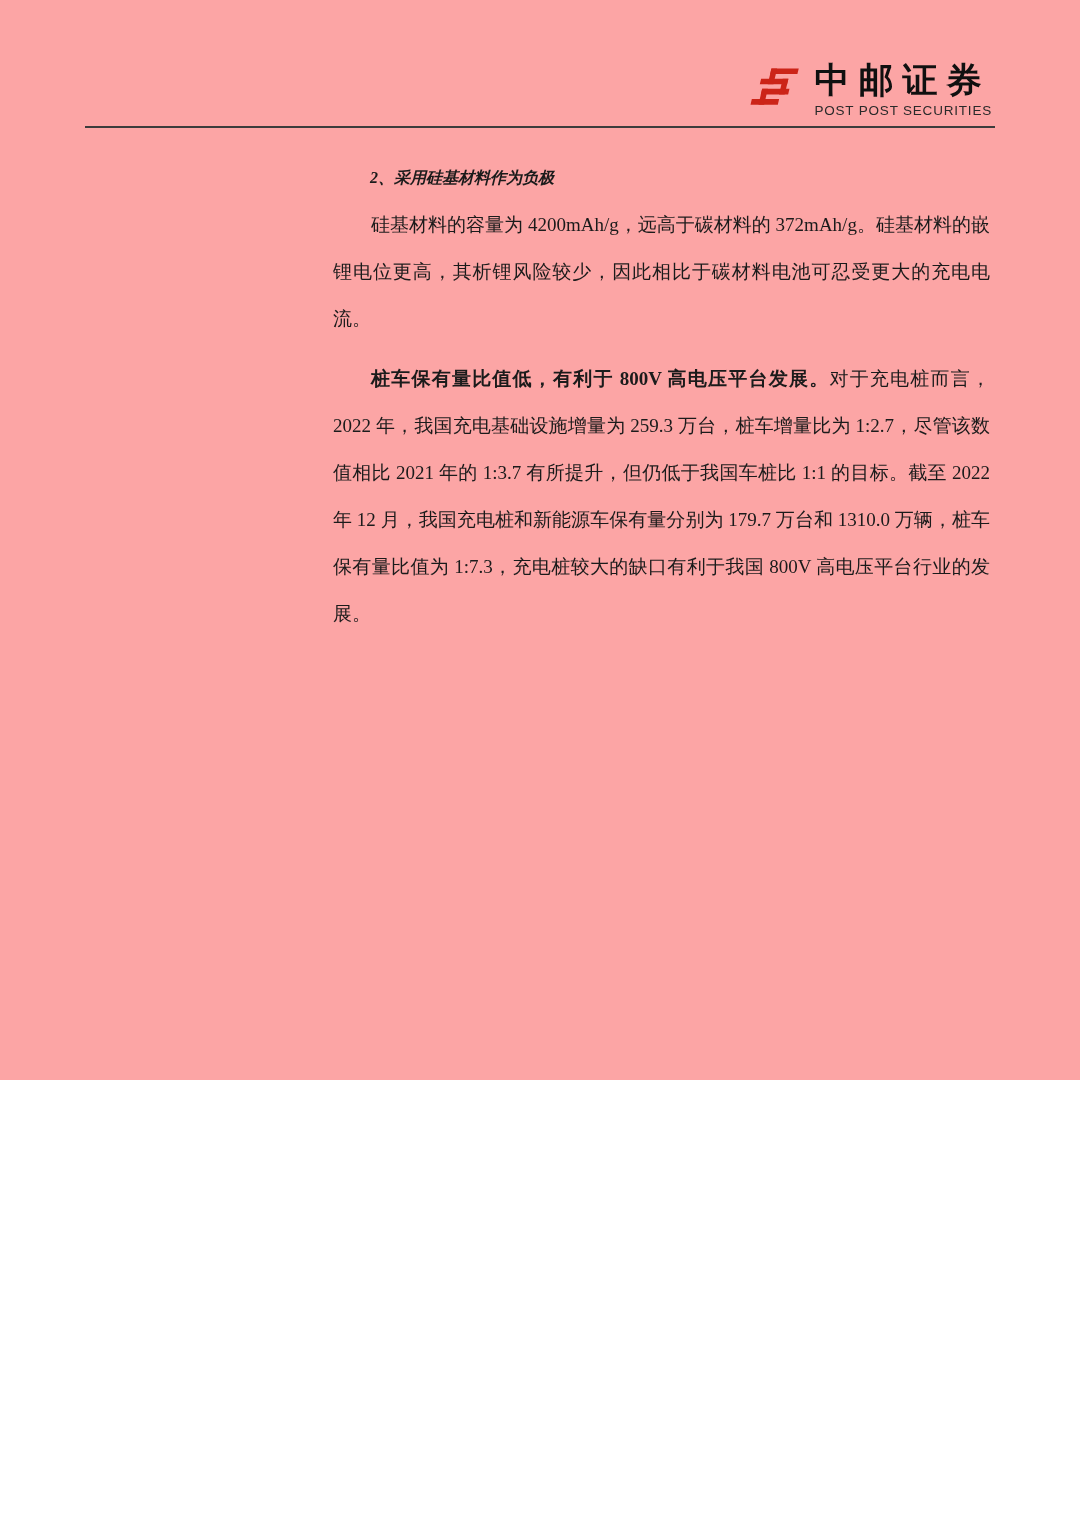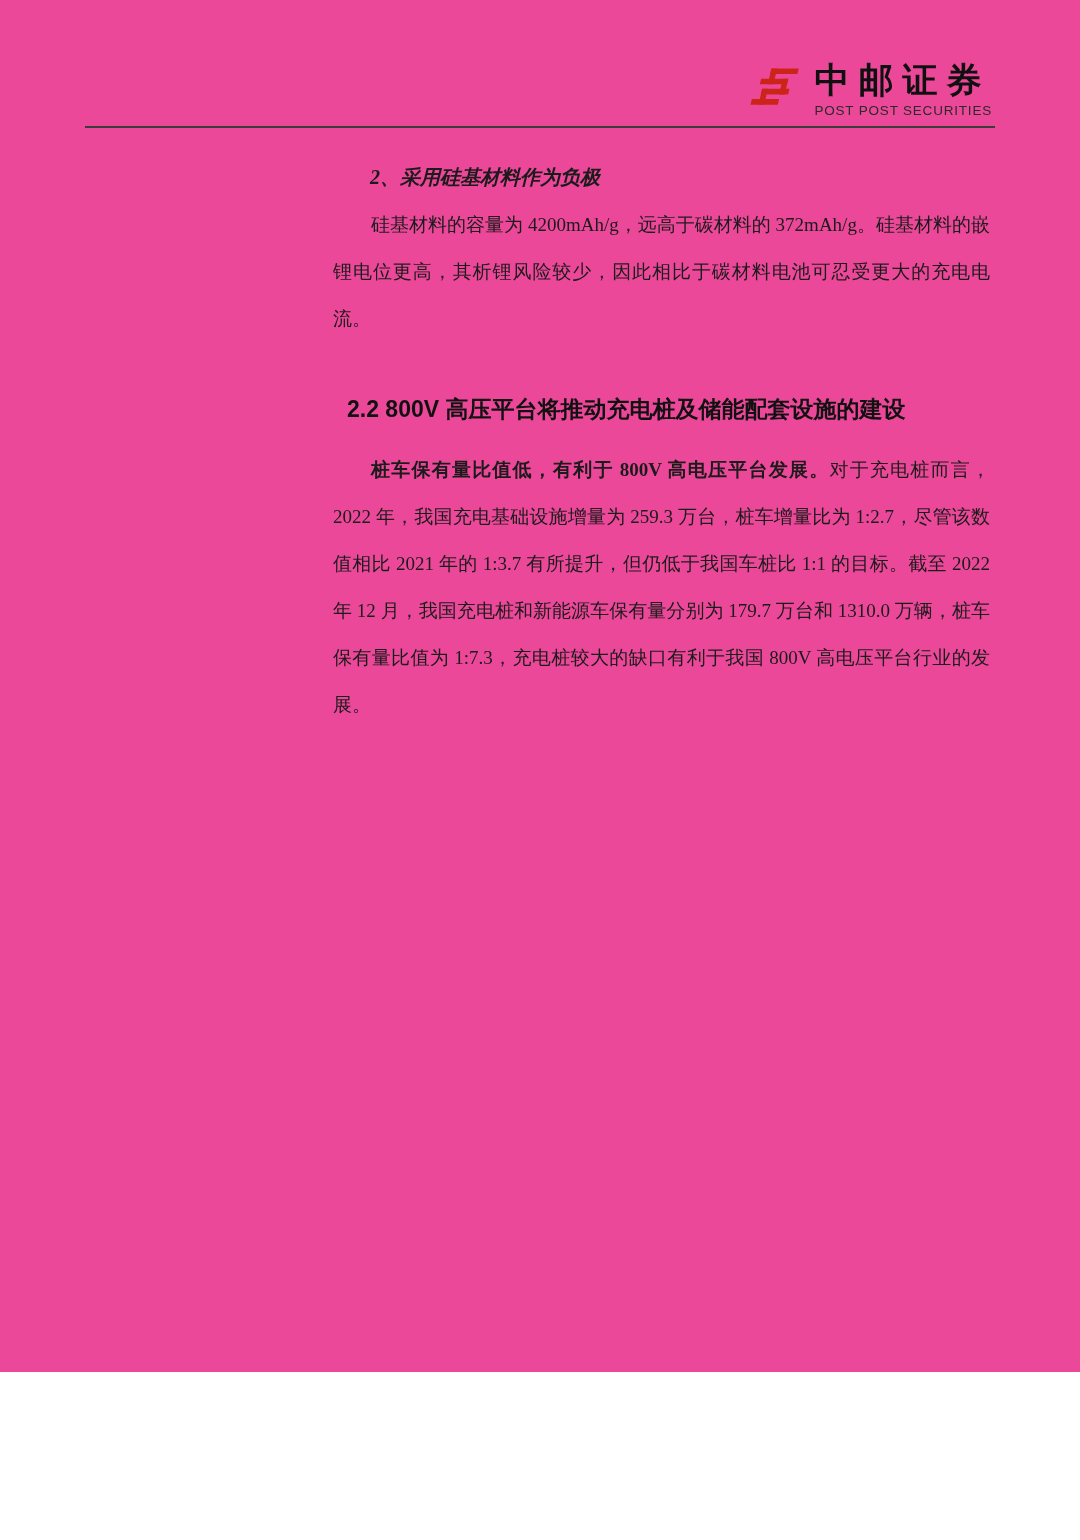--- a/index.html
+++ b/index.html
@@ -1,21 +1,21 @@
 <!DOCTYPE html>
 <html style="--color-brand-red: #CC2418; --color-rule: #3C3C3C; --color-text: #1B1B1B;"><head>
 <meta charset="utf-8">
 <style>
   * { box-sizing: border-box; }
   html, body { margin: 0; padding: 0; background: #ffffff; }
   .page {
     position: relative;
     width: 1080px;
-    height: 1372px;
-    background: #ec4899;
+    height: 1080px;
+    background: #fca5a5;
     font-family: "Liberation Serif", "DejaVu Serif", serif;
     color: var(--color-text, #1b1b1b);
     overflow: hidden;
   }
 
   
   .header-logo {
     position: absolute;
     top: 58px;
     right: 88px;
@@ -64,21 +64,21 @@
     width: 657px;
     font-size: 19px;
     line-height: 47px;
     text-align: justify;
   }
   .para { margin: 0; text-indent: 38px; }
   .para .lead { font-weight: bold; }
   .p1 { margin-top: 9px; }
   .h-sub {
     margin: 27px 0 0 0;
-    font-size: 20px;
+    font-size: 16px;
     font-weight: bold;
     font-style: italic;
     line-height: 47px;
     text-indent: 37px;
   }
   .p2 { margin-top: 0; }
   .h-section {
     margin: 44px 0 0 0;
     font-family: "Liberation Sans", "DejaVu Sans", sans-serif;
     font-size: 23px;
@@ -141,21 +141,20 @@
   </div>
   <div class="header-rule"></div>
 
   <div class="content">
 
 
     <h3 class="h-sub">2、采用硅基材料作为负极</h3>
 
     <p class="para p2"><span>硅基材料的容量为 4200mAh/g，远高于碳材料的 372mAh/g。硅基材料的嵌锂电位更高，其析锂风险较少，因此相比于碳材料电池可忍受更大的充电电流。</span></p>
 
-    <h2 class="h-section">2.2 800V 高压平台将推动充电桩及储能配套设施的建设</h2>
 
     <p class="para p3"><span class="lead">桩车保有量比值低，有利于 800V 高电压平台发展。</span><span>对于充电桩而言，2022 年，我国充电基础设施增量为 259.3 万台，桩车增量比为 1:2.7，尽管该数值相比 2021 年的 1:3.7 有所提升，但仍低于我国车桩比 1:1 的目标。截至 2022 年 12 月，我国充电桩和新能源车保有量分别为 179.7 万台和 1310.0 万辆，桩车保有量比值为 1:7.3，充电桩较大的缺口有利于我国 800V 高电压平台行业的发展。</span></p>
 
 
   </div>
 
   <div class="footer-rule"></div>
   <div class="disclaimer">请务必阅读正文之后的免责条款部分</div>
   <div class="page-number">47</div>
 

